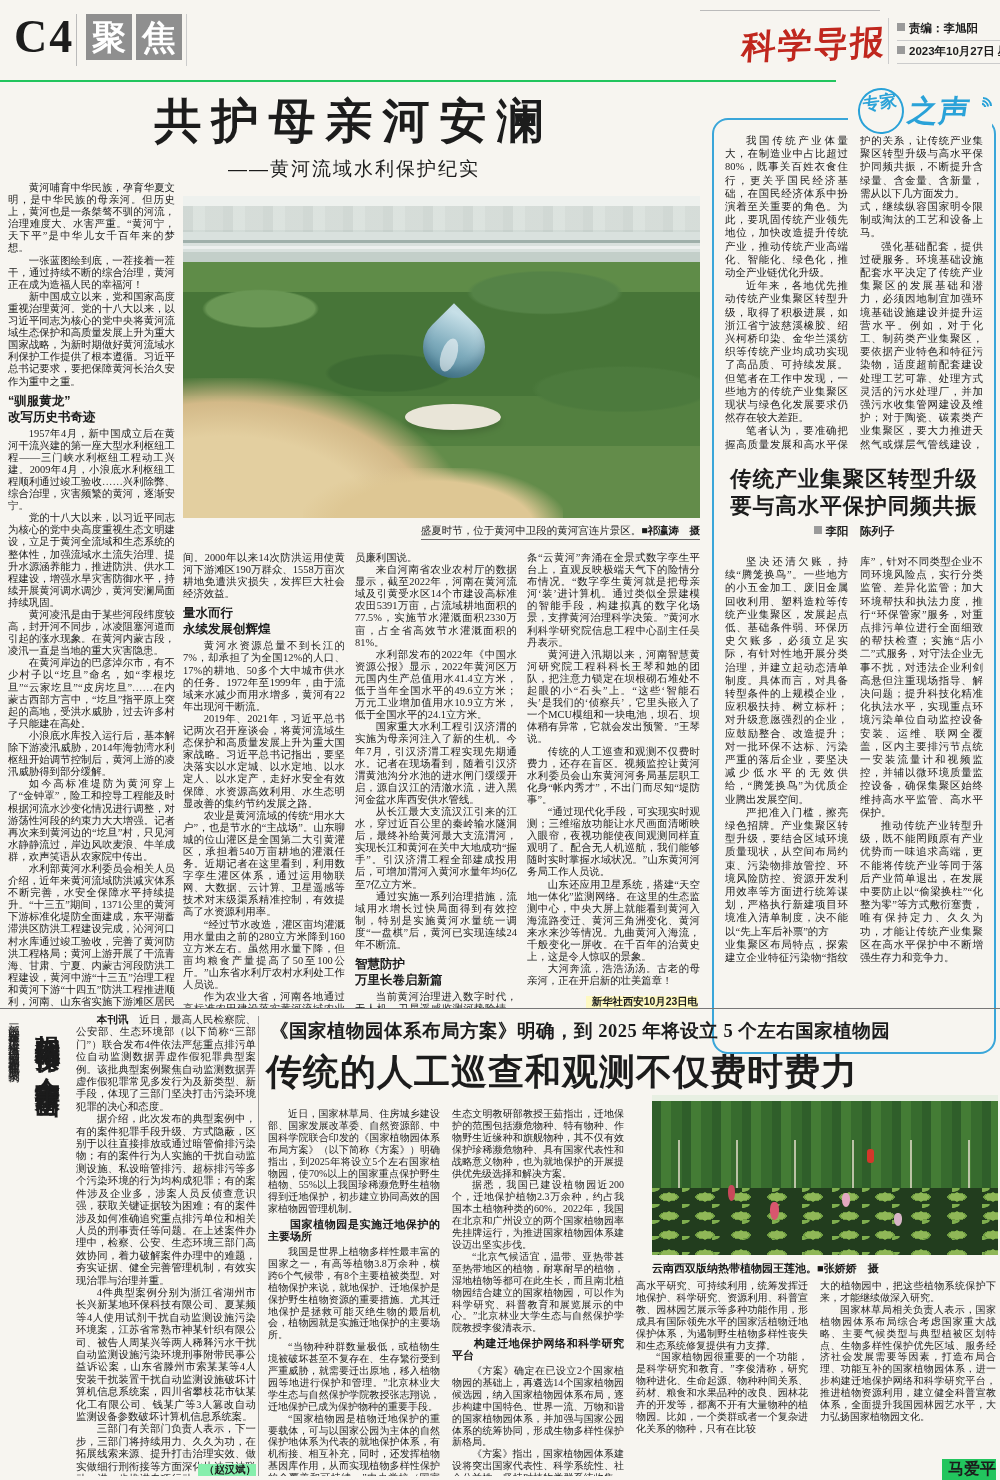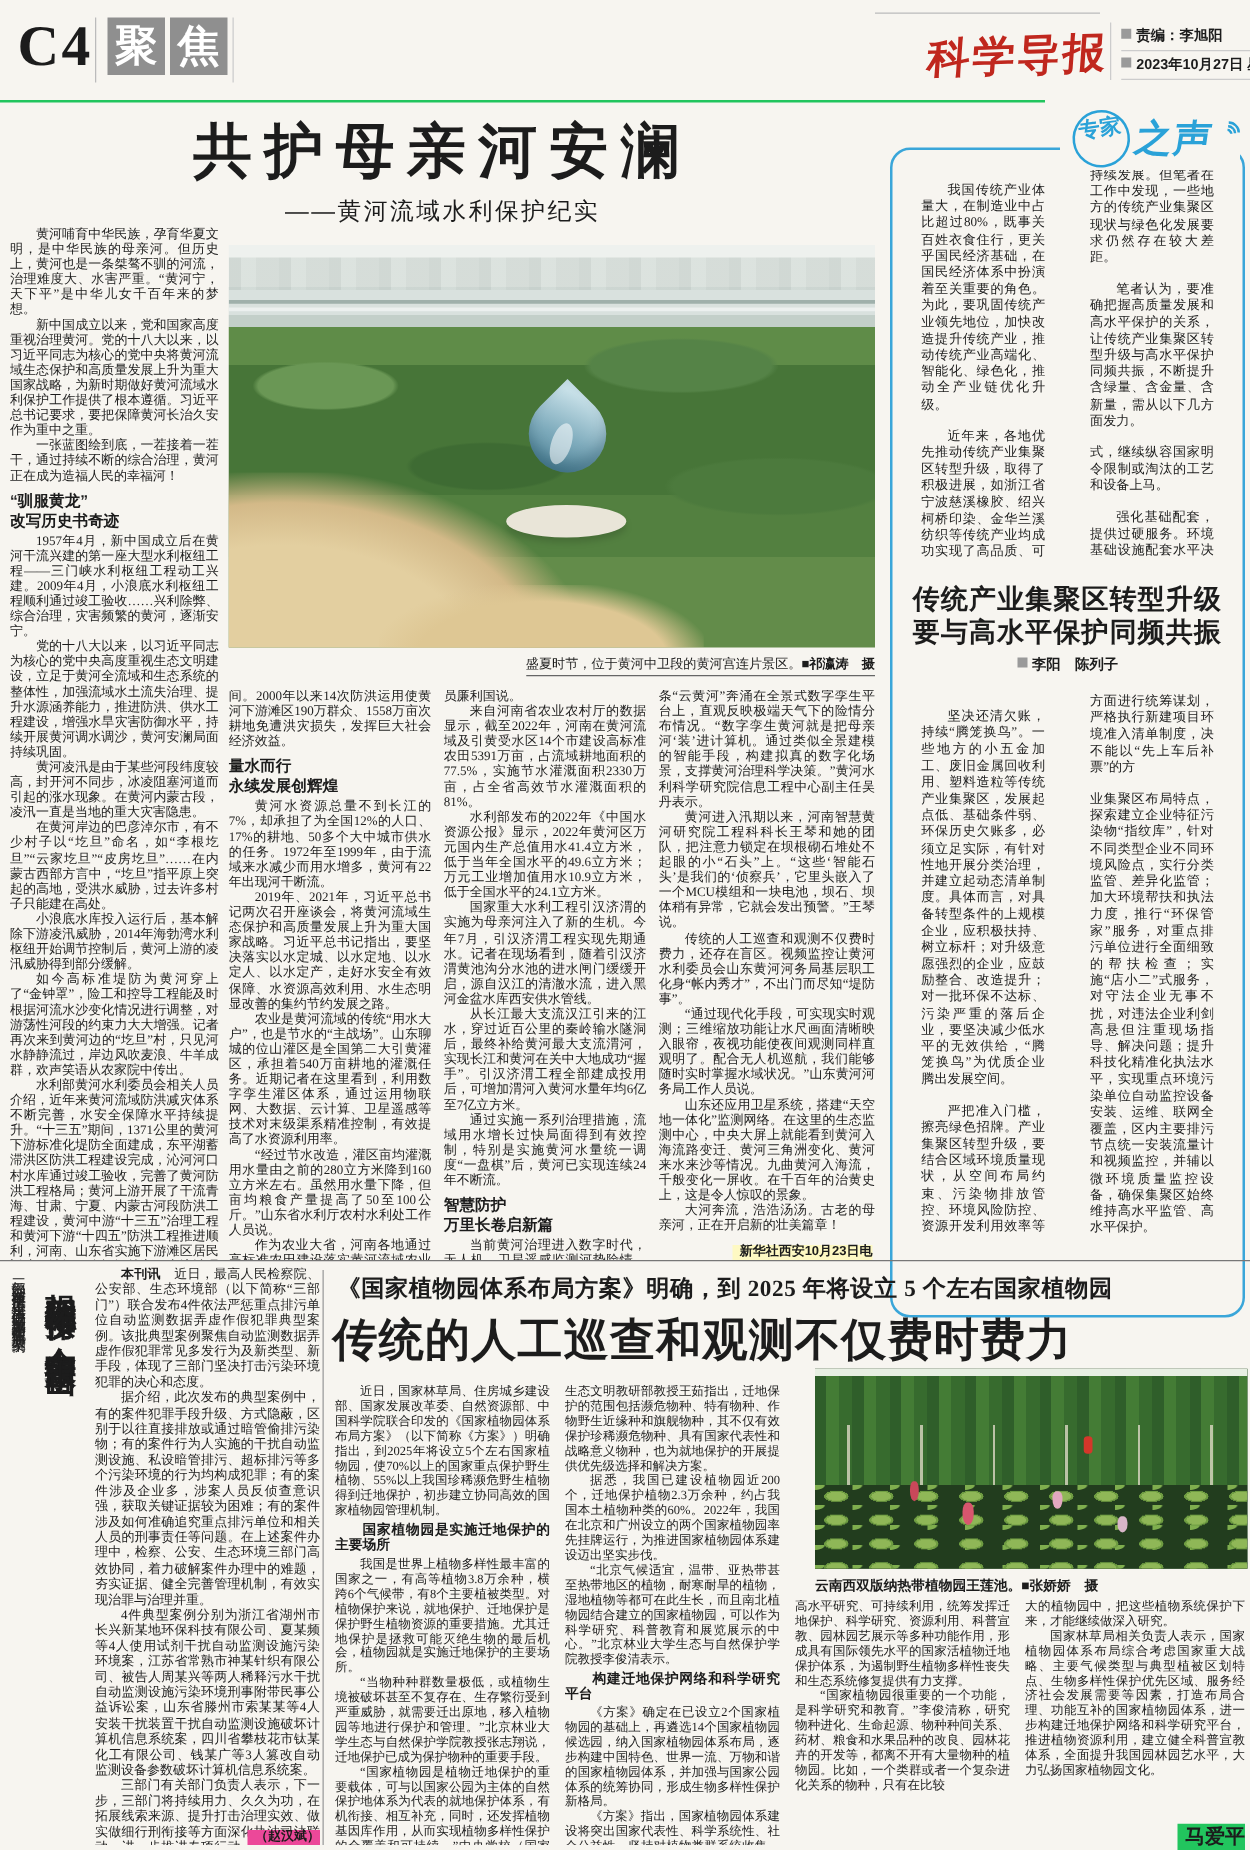--- a/index.html
+++ b/index.html
@@ -54,36 +54,36 @@
   .sb-box{position:absolute;left:2px;top:30px;right:2px;bottom:2px;border:2px solid #3aa6d9;border-radius:16px;padding:14px 11px 8px;box-sizing:border-box;}
   .sb-logo{position:absolute;top:0;right:6px;z-index:2;background:#f7f5f0;padding:0 4px 2px 10px;display:flex;align-items:center;}
   .sb-circle{width:46px;height:46px;border:2px solid #2aa2d8;border-radius:50%;color:#2aa2d8;font-weight:900;font-size:17px;line-height:20px;text-align:center;box-sizing:border-box;padding-top:3px;transform:rotate(-8deg);font-family:"Liberation Serif",serif;}
   .sb-zhisheng{color:#2aa2d8;font-family:"Liberation Sans",sans-serif;font-weight:900;font-size:30px;letter-spacing:1px;margin-left:4px;transform:skewX(-8deg);}
   .wifi{position:relative;width:16px;height:14px;margin:-18px 0 0 2px;}
   .wifi i{position:absolute;border:2px solid #2aa2d8;border-radius:50%;border-color:#2aa2d8 transparent transparent transparent;transform:rotate(45deg);}
   .wifi i:nth-child(1){width:4px;height:4px;left:6px;top:8px;}
   .wifi i:nth-child(2){width:9px;height:9px;left:4px;top:5px;}
   .wifi i:nth-child(3){width:14px;height:14px;left:2px;top:2px;}
   .sb-cols{column-count:2;column-gap:12px;font-size:10.5px;line-height:13.2px;text-align:justify;overflow:hidden;}
-  .sb-cols p{margin:12px;text-indent:2em;}
+  .sb-cols p{margin:0;text-indent:2em;}
   .sb-cols p.cont{text-indent:0;}
   .sb-top{height:322px;}
   .sb-bot{height:438px;}
   .sb-head{margin:10px 0 4px;text-align:center;font-family:"Liberation Sans",sans-serif;font-weight:900;font-size:21.5px;line-height:27px;letter-spacing:1px;}
   .sb-byline{text-align:center;font-family:"Liberation Sans",sans-serif;font-size:11.5px;font-weight:700;margin:4px 0 16px;}
   
   .bdiv{position:absolute;left:0;top:1008px;width:1000px;height:1px;background:#777;}
   .vdiv{position:absolute;left:258px;top:1016px;width:1px;height:460px;background:#999;}
   
   .enf{position:absolute;left:4px;top:1014px;width:252px;height:462px;display:flex;}
   .enf-kicker{writing-mode:vertical-rl;text-orientation:upright;font-size:11.5px;letter-spacing:1.5px;width:20px;line-height:20px;color:#222;}
   .enf-head{writing-mode:vertical-rl;text-orientation:upright;font-family:"Liberation Sans",sans-serif;font-weight:900;font-size:25px;width:44px;line-height:44px;letter-spacing:2px;margin-left:2px;}
   .enf-body{flex:1;margin-left:6px;font-size:10.4px;line-height:12.4px;text-align:justify;overflow:hidden;position:relative;padding-bottom:2px;}
   .enf-body p{margin:0;text-indent:2em;}
-  .enf-by{position:absolute;right:0;bottom:0;background:#ec4899;font-weight:700;font-family:"Liberation Sans",sans-serif;padding-left:6px;}
+  .enf-by{position:absolute;right:0;bottom:0;background:#86efac;font-weight:700;font-family:"Liberation Sans",sans-serif;padding-left:6px;}
   
   .bot{position:absolute;left:264px;top:1012px;width:736px;height:468px;}
   .bot-kicker{position:absolute;left:6px;top:6px;font-size:18.5px;font-weight:700;letter-spacing:.5px;}
   .bot-head{position:absolute;left:2px;top:36px;width:560px;font-family:"Liberation Sans",sans-serif;font-weight:900;font-size:36px;letter-spacing:1px;white-space:nowrap;}
   .bcol{position:absolute;overflow:hidden;font-size:10px;line-height:11.9px;text-align:justify;}
   .bcol p{margin:0;text-indent:2em;}
   .bcol p.cont{text-indent:0;}
   .bcol p.bsub{font-family:"Liberation Sans",sans-serif;font-weight:900;font-size:11px;margin:4px 0 3px;}
   .bc1{left:4px;top:96px;width:172px;height:368px;}
   .bc2{left:188px;top:96px;width:172px;height:368px;}
@@ -138,22 +138,22 @@
     <div class="plaza"></div>
     <div class="drop"></div>
     <div class="drop2"></div>
   </div>
   <div class="pcap">
     <span class="cap-line"><span>盛夏时节，位于黄河中卫段的黄河宫连片景区。</span><b>■祁瀛涛　摄</b></span>
   </div>
 
   <div class="col c1">
     <p>黄河哺育中华民族，孕育华夏文明，是中华民族的母亲河。但历史上，黄河也是一条桀骜不驯的河流，治理难度大、水害严重。“黄河宁，天下平”是中华儿女千百年来的梦想。</p>
+    <p>一张蓝图绘到底，一茬接着一茬干，通过持续不断的综合治理，黄河正在成为造福人民的幸福河！</p>
     <p>新中国成立以来，党和国家高度重视治理黄河。党的十八大以来，以习近平同志为核心的党中央将黄河流域生态保护和高质量发展上升为重大国家战略，为新时期做好黄河流域水利保护工作提供了根本遵循。习近平总书记要求，要把保障黄河长治久安作为重中之重。</p>
-    <p>一张蓝图绘到底，一茬接着一茬干，通过持续不断的综合治理，黄河正在成为造福人民的幸福河！</p>
     <h4><span>“驯服黄龙”</span><br><span>改写历史书奇迹</span></h4>
     <p>1957年4月，新中国成立后在黄河干流兴建的第一座大型水利枢纽工程——三门峡水利枢纽工程动工兴建。2009年4月，小浪底水利枢纽工程顺利通过竣工验收……兴利除弊、综合治理，灾害频繁的黄河，逐渐安宁。</p>
     <p>党的十八大以来，以习近平同志为核心的党中央高度重视生态文明建设，立足于黄河全流域和生态系统的整体性，加强流域水土流失治理、提升水源涵养能力，推进防洪、供水工程建设，增强水旱灾害防御水平，持续开展黄河调水调沙，黄河安澜局面持续巩固。</p>
     <p>黄河凌汛是由于某些河段纬度较高，封开河不同步，冰凌阻塞河道而引起的涨水现象。在黄河内蒙古段，凌汛一直是当地的重大灾害隐患。</p>
     <p>在黄河岸边的巴彦淖尔市，有不少村子以“圪旦”命名，如“李根圪旦”“云家圪旦”“皮房圪旦”……在内蒙古西部方言中，“圪旦”指平原上突起的高地，受洪水威胁，过去许多村子只能建在高处。</p>
     <p>小浪底水库投入运行后，基本解除下游凌汛威胁，2014年海勃湾水利枢纽开始调节控制后，黄河上游的凌汛威胁得到部分缓解。</p>
     <p>如今高标准堤防为黄河穿上了“金钟罩”，险工和控导工程能及时根据河流水沙变化情况进行调整，对游荡性河段的约束力大大增强。记者再次来到黄河边的“圪旦”村，只见河水静静流过，岸边风吹麦浪、牛羊成群，欢声笑语从农家院中传出。</p>
     <p>水利部黄河水利委员会相关人员介绍，近年来黄河流域防洪减灾体系不断完善，水安全保障水平持续提升。“十三五”期间，1371公里的黄河下游标准化堤防全面建成，东平湖蓄滞洪区防洪工程建设完成，沁河河口村水库通过竣工验收，完善了黄河防洪工程格局；黄河上游开展了干流青海、甘肃、宁夏、内蒙古河段防洪工程建设，黄河中游“十三五”治理工程和黄河下游“十四五”防洪工程推进顺利，河南、山东省实施下游滩区居民迁建，沁河、金堤河等主要支流治理顺利完成。</p>
 
   </div>

